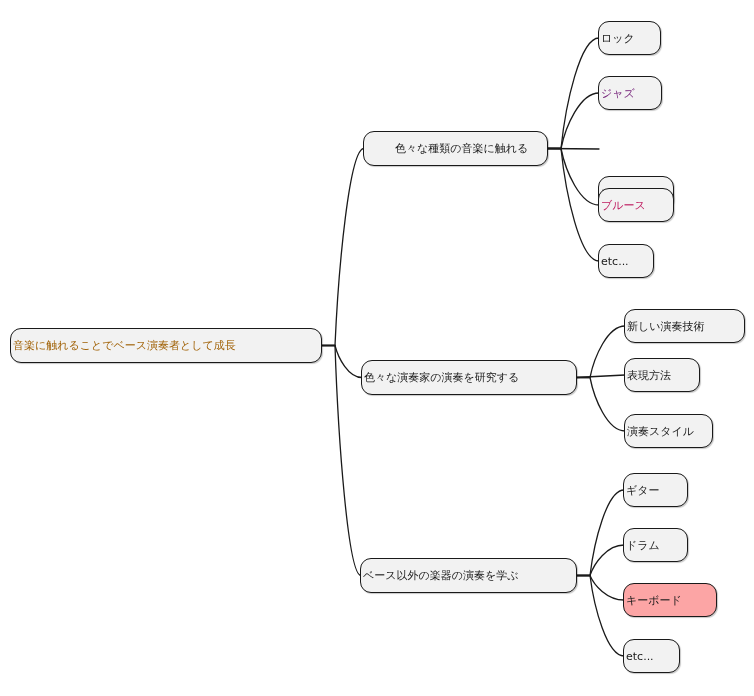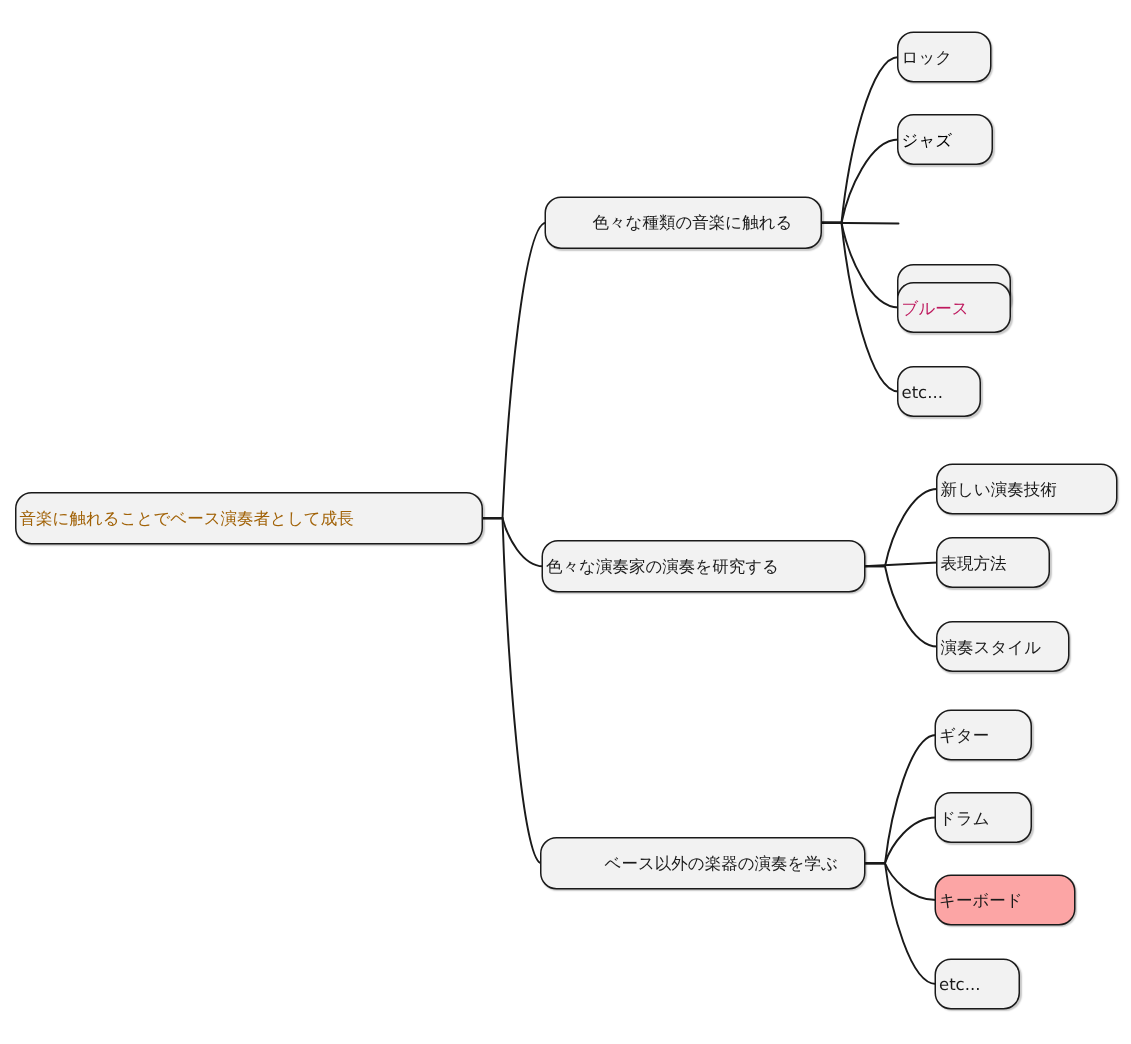--- a/index.html
+++ b/index.html
@@ -57,21 +57,21 @@
     </svg>
 <div class="node depth-0" style="left: 10px; top: 328px; width: 312px; height: 35px; background: rgb(242, 242, 242); border-color: rgb(26, 26, 26); color: #a16207;">
       <span>音楽に触れることでベース演奏者として成長</span>
     </div>
     <div class="node depth-1" style="left: 363px; top: 131px; width: 185px; height: 35px; background: rgb(242, 242, 242); border-color: rgb(26, 26, 26); color: rgb(26, 26, 26); padding-left: 29px;">
       <span>色々な種類の音楽に触れる</span>
     </div>
     <div class="node depth-2" style="left: 598px; top: 21px; width: 63px; height: 34px; background: rgb(242, 242, 242); border-color: rgb(26, 26, 26); color: rgb(26, 26, 26);">
       <span>ロック</span>
     </div>
-    <div class="node depth-2" style="left: 598px; top: 76px; width: 64px; height: 34px; background: rgb(242, 242, 242); border-color: rgb(26, 26, 26); color: #000000;">
+    <div class="node depth-2" style="left: 598px; top: 76px; width: 64px; height: 34px; background: rgb(242, 242, 242); border-color: rgb(26, 26, 26); color: #701a75;">
       <span>ジャズ</span>
     </div>
     <div class="node depth-2" style="left: 598px; top: 132px; width: 76px; height: 34px; background: rgb(242, 242, 242); border-color: rgb(26, 26, 26); color: rgb(26, 26, 26); margin-top: 44px;">
       <span>ファンク</span>
     </div>
     <div class="node depth-2" style="left: 598px; top: 188px; width: 76px; height: 34px; background: rgb(242, 242, 242); border-color: rgb(26, 26, 26); color: #be185d;">
       <span>ブルース</span>
     </div>
     <div class="node depth-2" style="left: 598px; top: 244px; width: 56px; height: 34px; background: rgb(242, 242, 242); border-color: rgb(26, 26, 26); color: rgb(26, 26, 26);">
       <span>etc...</span>
@@ -81,21 +81,21 @@
     </div>
     <div class="node depth-2" style="left: 624px; top: 309px; width: 121px; height: 34px; background: rgb(242, 242, 242); border-color: rgb(26, 26, 26); color: rgb(26, 26, 26);">
       <span>新しい演奏技術</span>
     </div>
     <div class="node depth-2" style="left: 624px; top: 358px; width: 76px; height: 34px; background: rgb(242, 242, 242); border-color: rgb(26, 26, 26); color: rgb(26, 26, 26);">
       <span>表現方法</span>
     </div>
     <div class="node depth-2" style="left: 624px; top: 414px; width: 89px; height: 34px; background: rgb(242, 242, 242); border-color: rgb(26, 26, 26); color: rgb(26, 26, 26);">
       <span>演奏スタイル</span>
     </div>
-    <div class="node depth-1" style="left: 360px; top: 558px; width: 217px; height: 35px; background: rgb(242, 242, 242); border-color: rgb(26, 26, 26); color: rgb(26, 26, 26); padding-left: 40px;">
+    <div class="node depth-1" style="left: 360px; top: 558px; width: 217px; height: 35px; background: rgb(242, 242, 242); border-color: rgb(26, 26, 26); color: rgb(26, 26, 26);">
       <span>ベース以外の楽器の演奏を学ぶ</span>
     </div>
     <div class="node depth-2" style="left: 623px; top: 473px; width: 65px; height: 34px; background: rgb(242, 242, 242); border-color: rgb(26, 26, 26); color: rgb(26, 26, 26);">
       <span>ギター</span>
     </div>
     <div class="node depth-2" style="left: 623px; top: 528px; width: 65px; height: 34px; background: rgb(242, 242, 242); border-color: rgb(26, 26, 26); color: rgb(26, 26, 26);">
       <span>ドラム</span>
     </div>
     <div class="node depth-2" style="left: 623px; top: 583px; width: 94px; height: 34px; background: #fca5a5; border-color: rgb(26, 26, 26); color: rgb(26, 26, 26);">
       <span>キーボード</span>

